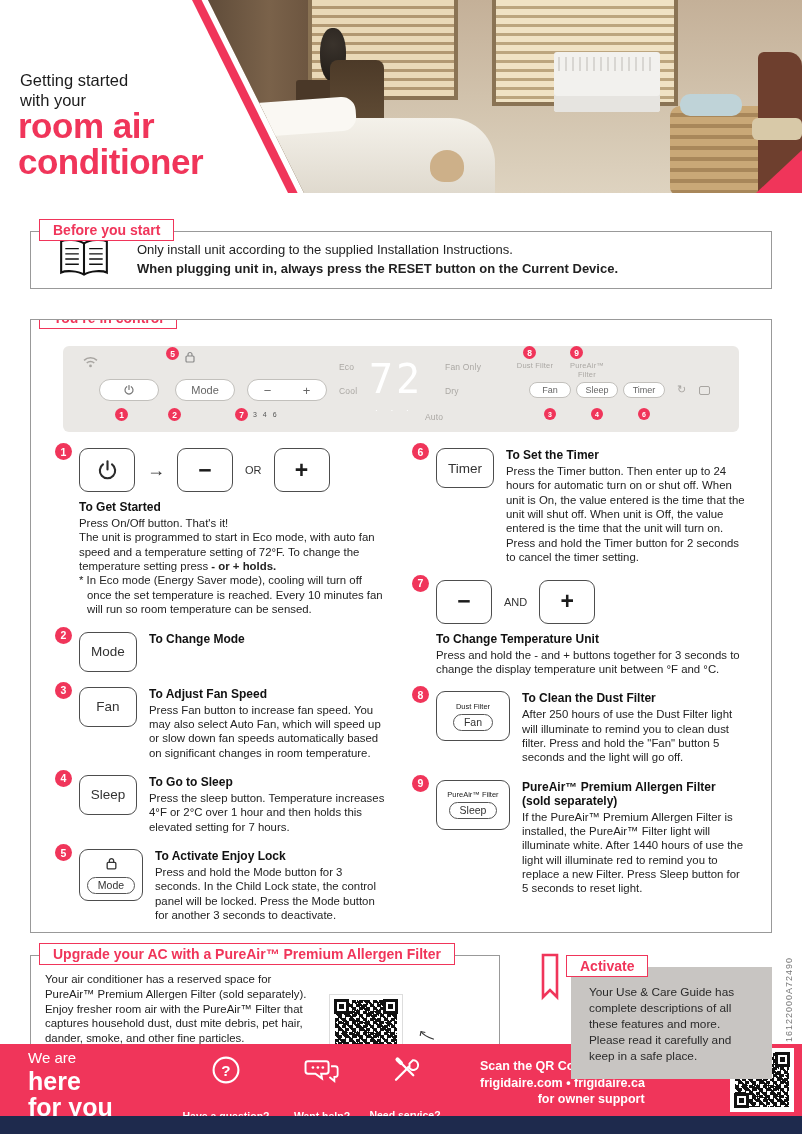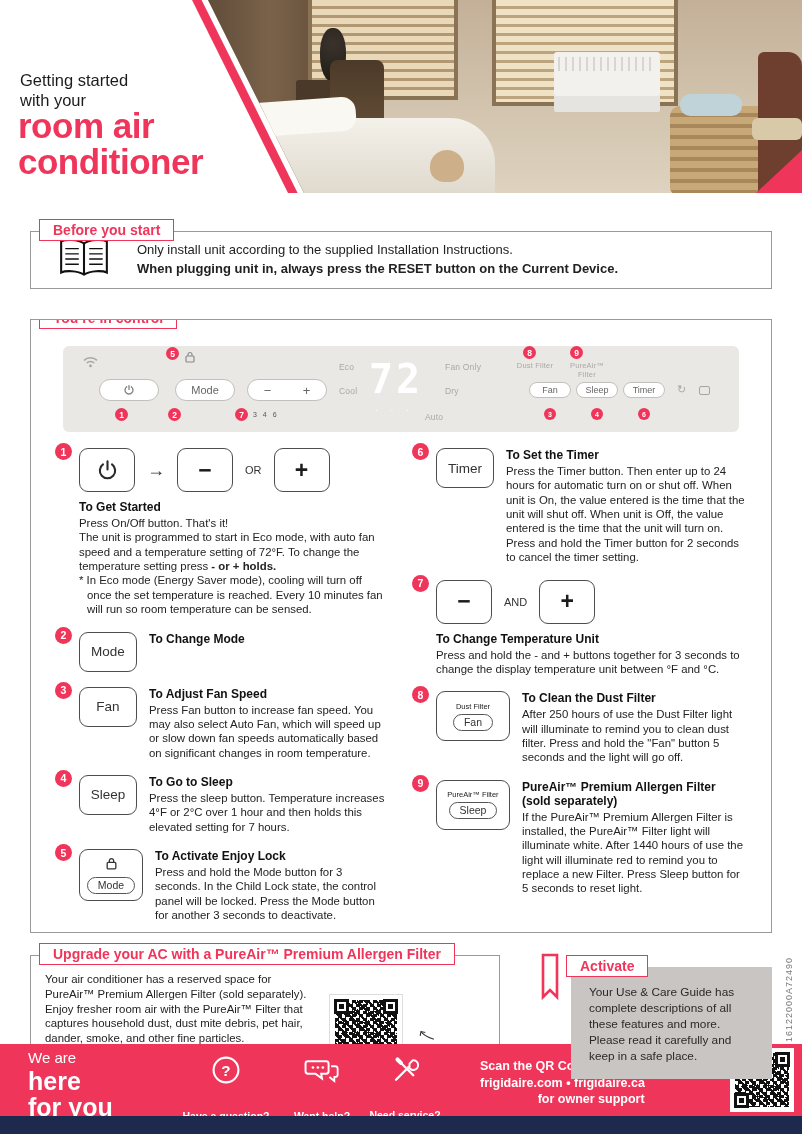--- a/index.html
+++ b/index.html
@@ -62,21 +62,21 @@
   .control{margin-top:30px;height:614px;overflow:hidden}
 
   .panel{position:relative;width:676px;height:86px;background:var(--panel);border-radius:6px;margin:26px auto 16px}
   .pabs{position:absolute}
   .pill{background:#fff;border:1px solid #c2c0bc;border-radius:11px;display:flex;align-items:center;justify-content:center;color:#666}
   .plabel{font-size:8.5px;color:#ABA8A4;letter-spacing:.2px}
   .co{position:absolute;width:13px;height:13px;border-radius:50%;background:var(--pink);color:#fff;
     font-size:8.5px;font-weight:bold;display:flex;align-items:center;justify-content:center}
   .rdot{position:absolute;width:12px;height:12px;border-radius:50%;background:var(--pink);color:#fff;
     font-size:7px;font-weight:bold;display:flex;align-items:center;justify-content:center}
-  .pdisplay{font-family:"DejaVu Sans Mono",monospace;font-weight:bold;font-size:40px;color:#fff;letter-spacing:3px}
+  .pdisplay{font-family:"DejaVu Sans Mono",monospace;font-weight:normal;font-size:40px;color:#fff;letter-spacing:3px}
   .pdots{color:#fff;font-size:10px;letter-spacing:5px}
   .p346{font-size:7px;color:#555;letter-spacing:2px}
   .mini-sq{width:11px;height:9px;border:1px solid #A8A5A1;border-radius:2px}
   .clock-glyph{font-size:11px;color:#A8A5A1}
 
   
   .steps{display:flex;gap:26px;padding:0 26px}
   .scol{flex:1;min-width:0;display:flex;flex-direction:column}
   .step{position:relative;padding-left:22px;margin-bottom:15px}
   .callout{position:absolute;left:-2px;top:-5px;width:17px;height:17px;border-radius:50%;background:var(--pink);

